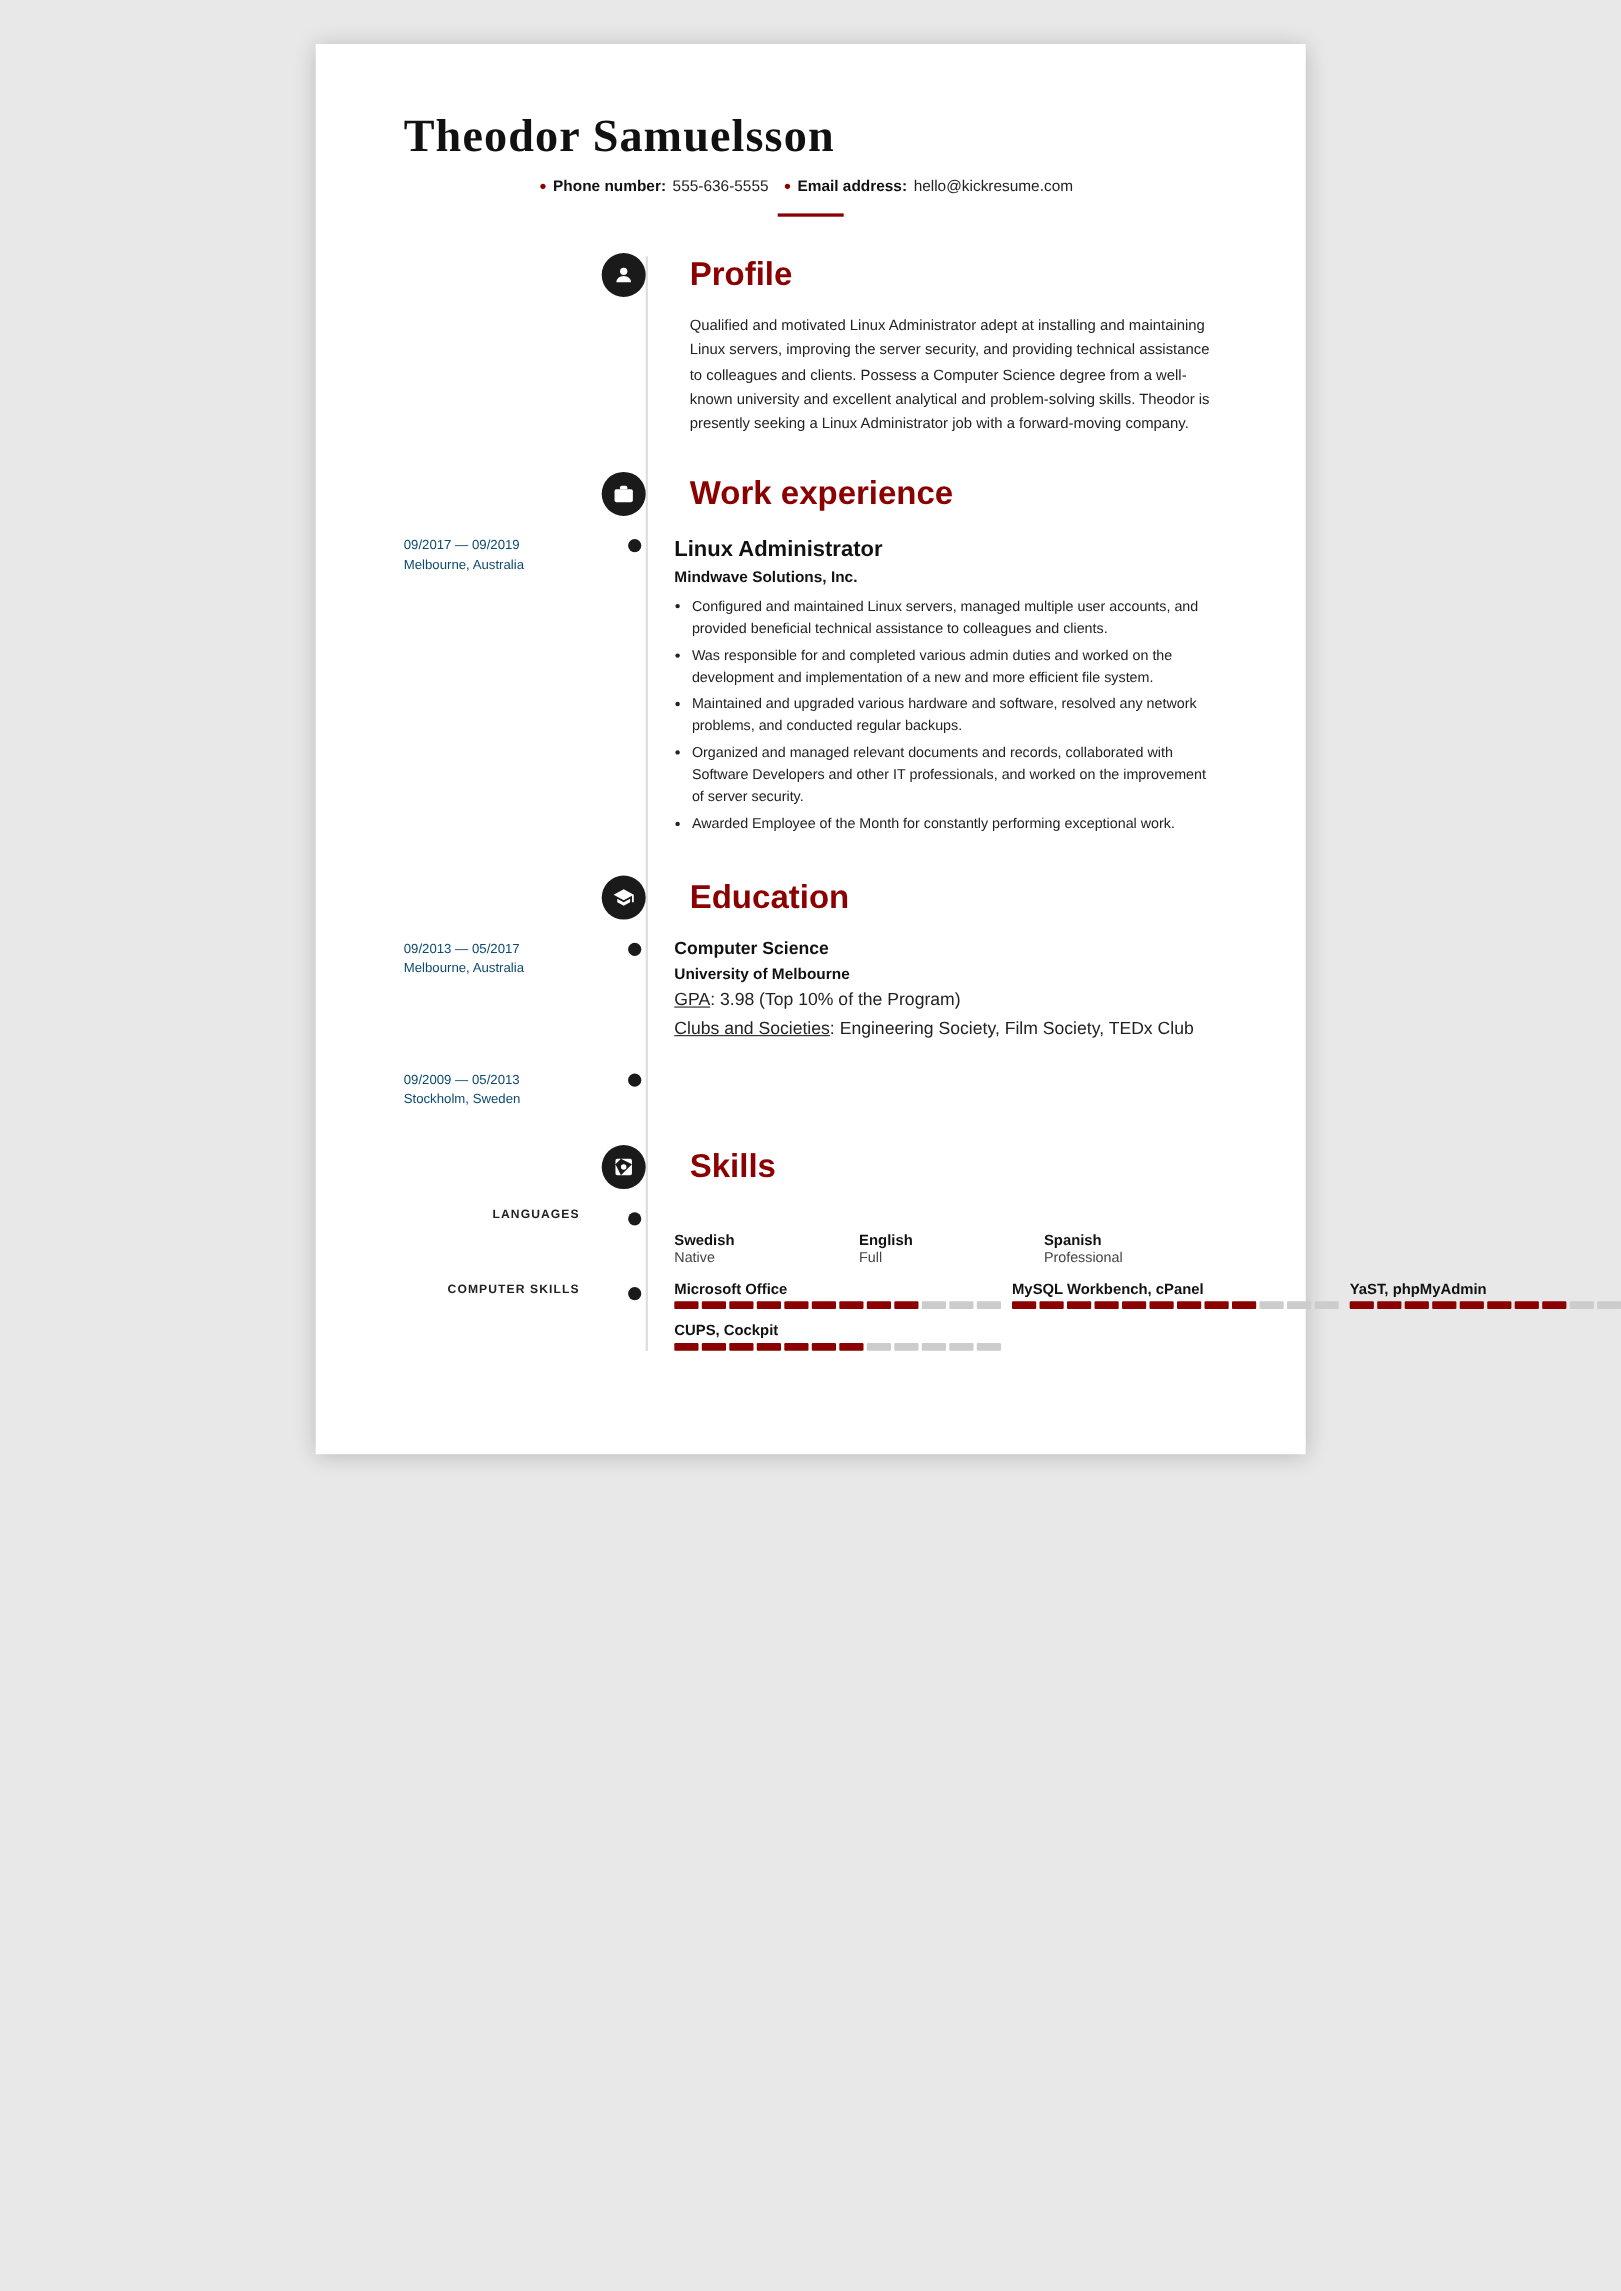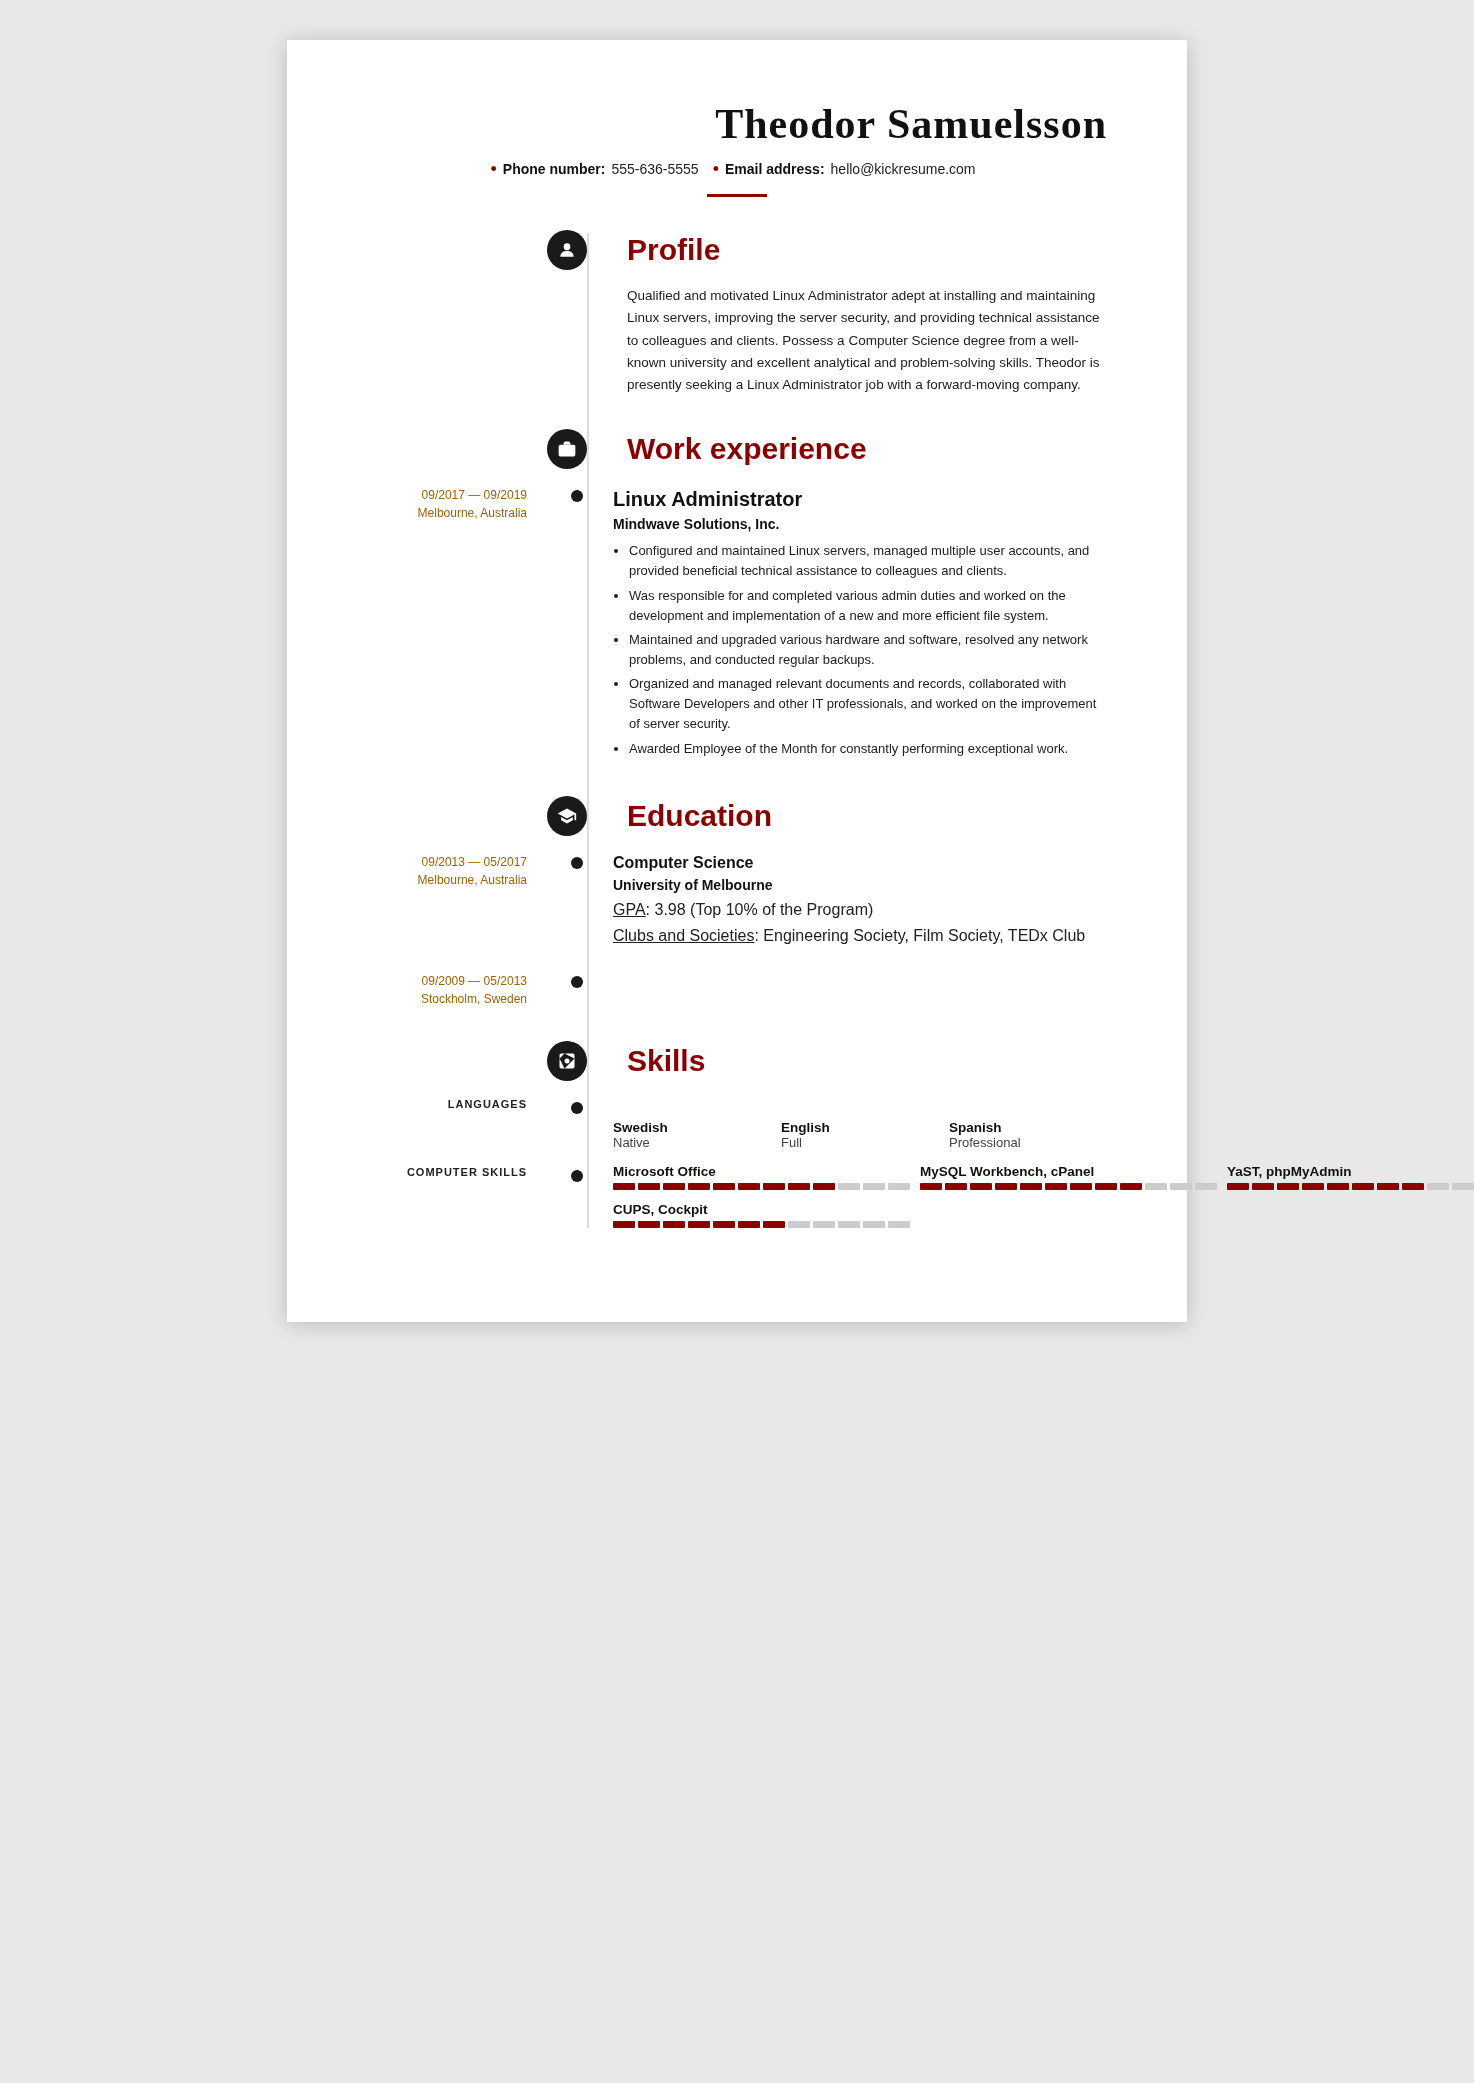--- a/index.html
+++ b/index.html
@@ -11,21 +11,21 @@
       padding: 40px 20px;
       font-family: Georgia, 'Times New Roman', serif;
     }
     .resume {
       background: #fff;
       width: 900px;
       padding: 60px 80px 80px 80px;
       box-shadow: 0 2px 20px rgba(0,0,0,0.2);
     }
     .header {
-      text-align: right;
+      text-align: left;
       margin-bottom: 18px;
     }
     .header h1 {
       font-size: 42px;
       font-weight: 900;
       color: #111;
       letter-spacing: 1px;
       font-family: Georgia, serif;
     }
     .contact-line {
@@ -108,24 +108,23 @@
 
     
     .content-row {
       display: flex;
       position: relative;
       margin-bottom: 22px;
     }
     .date-col {
       width: 190px;
       flex-shrink: 0;
-      text-align: right;
       padding-right: 30px;
       font-size: 12px;
-      color: #a16207;
+      color: #0c4a6e;
       font-family: Arial, sans-serif;
       line-height: 1.5;
       padding-top: 2px;
     }
     .bullet-col {
       width: 40px;
       flex-shrink: 0;
       display: flex;
       justify-content: center;
       padding-top: 4px;

